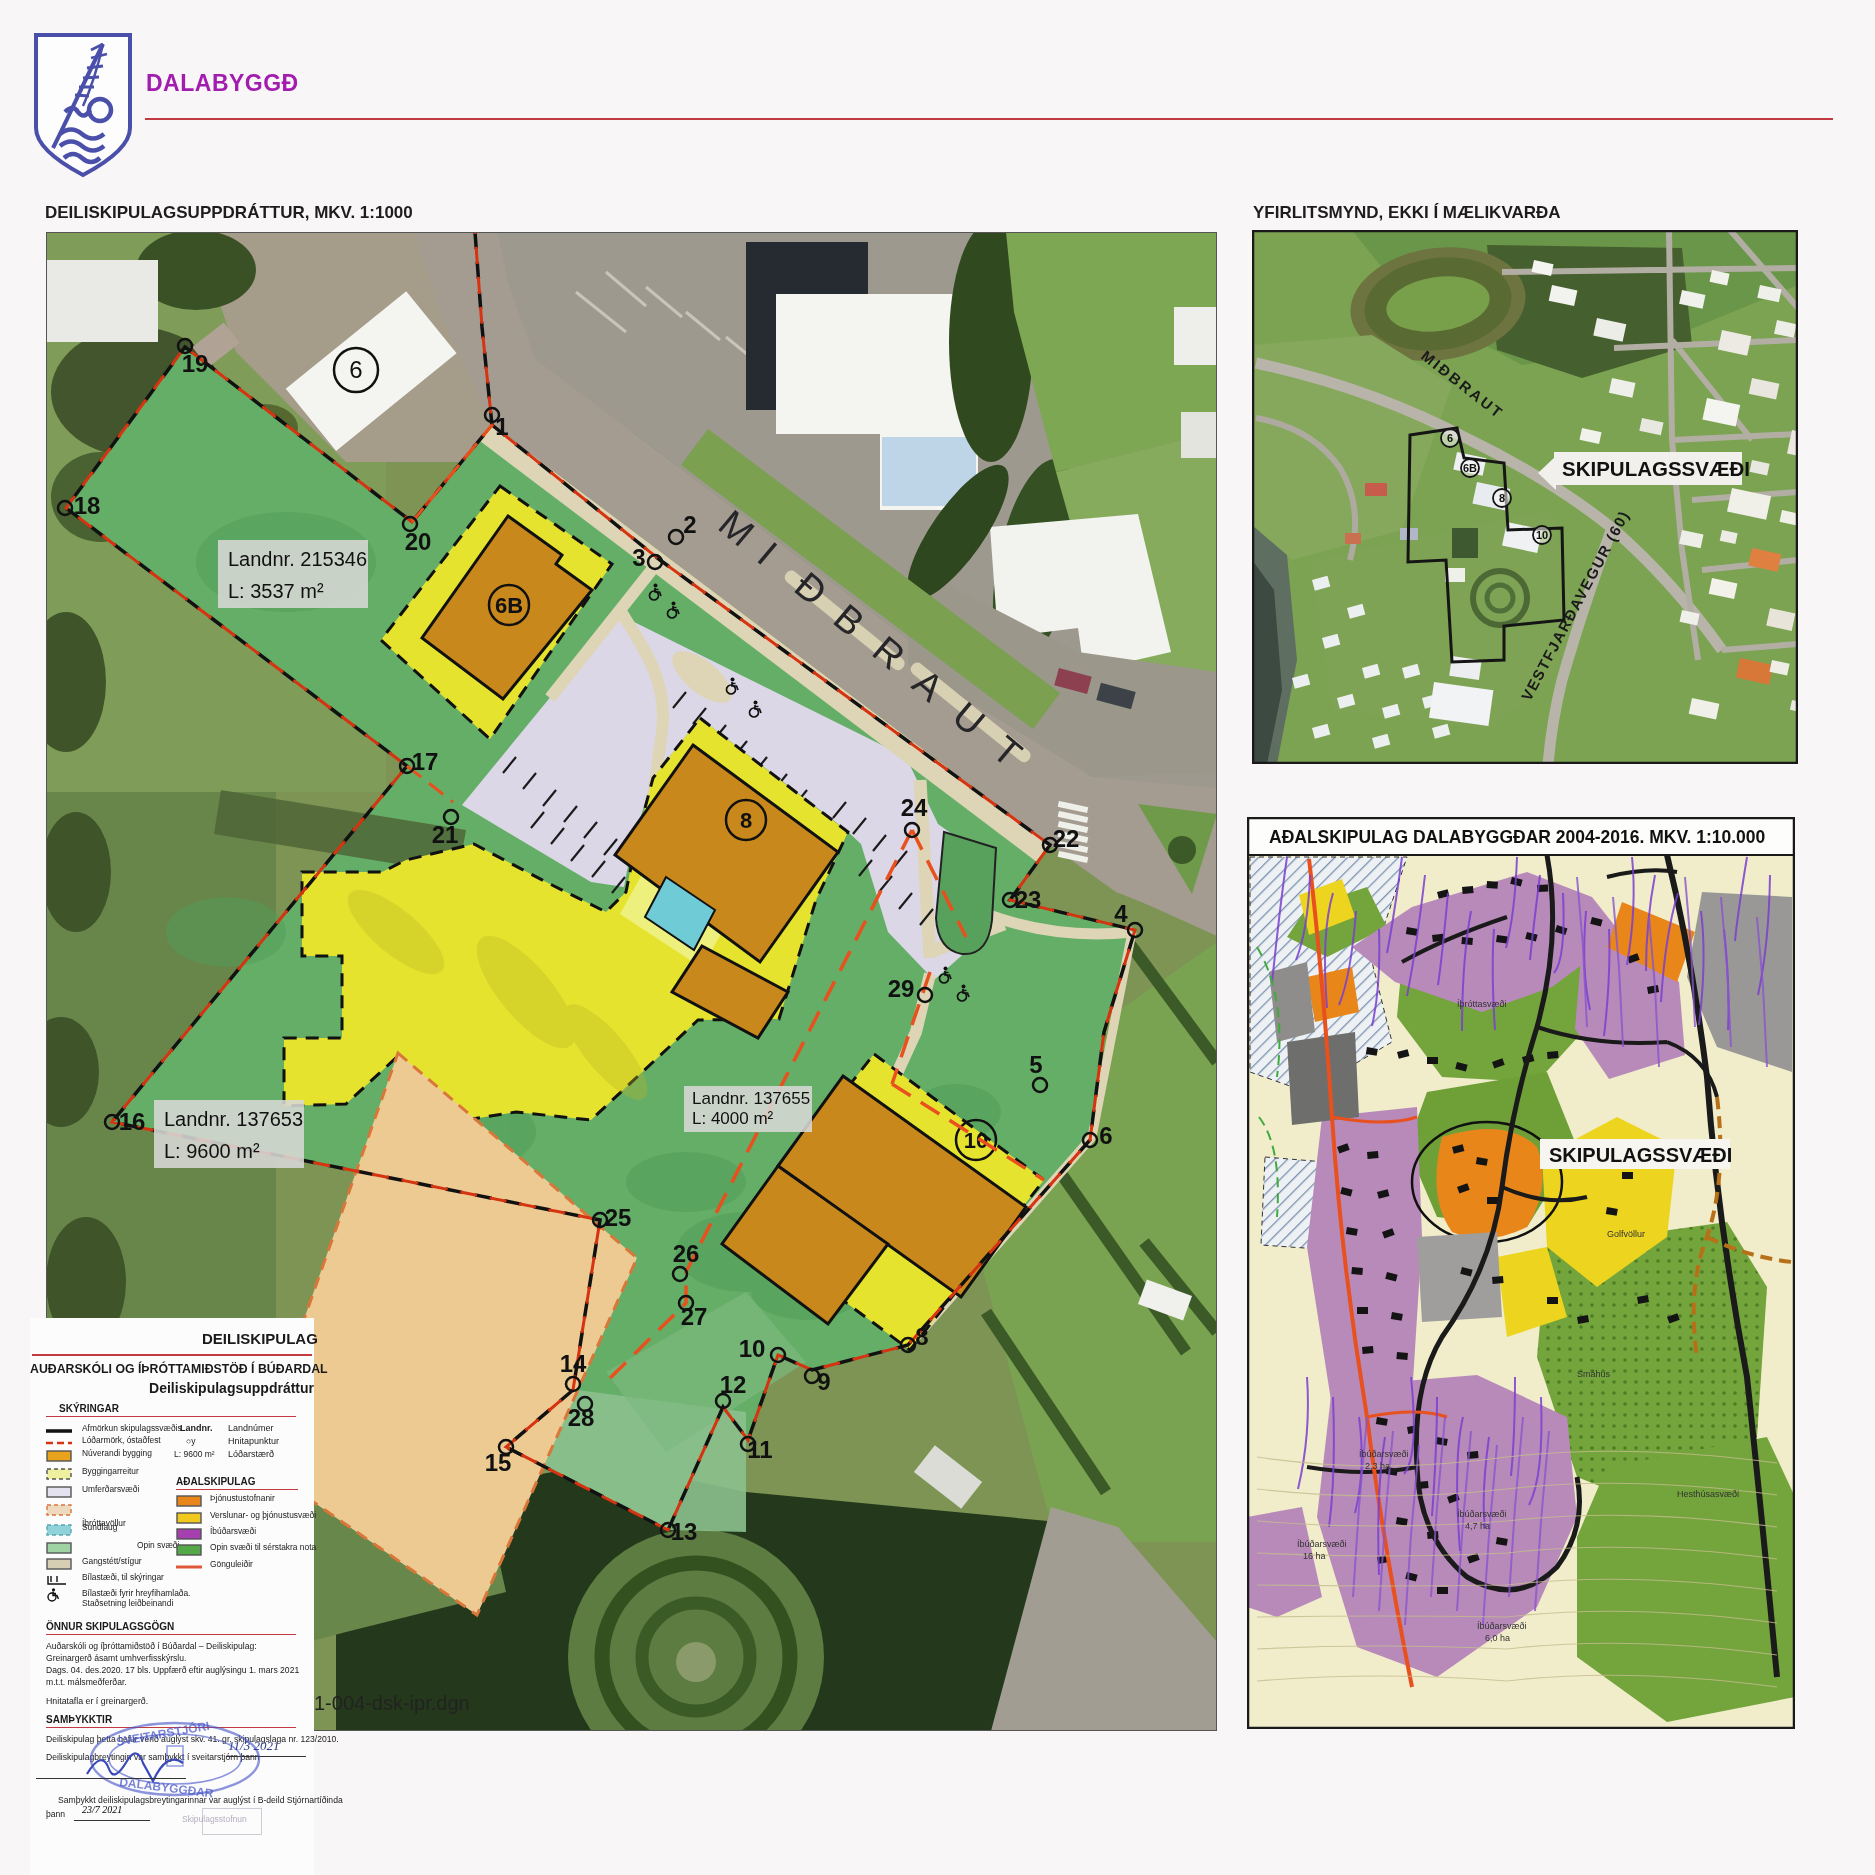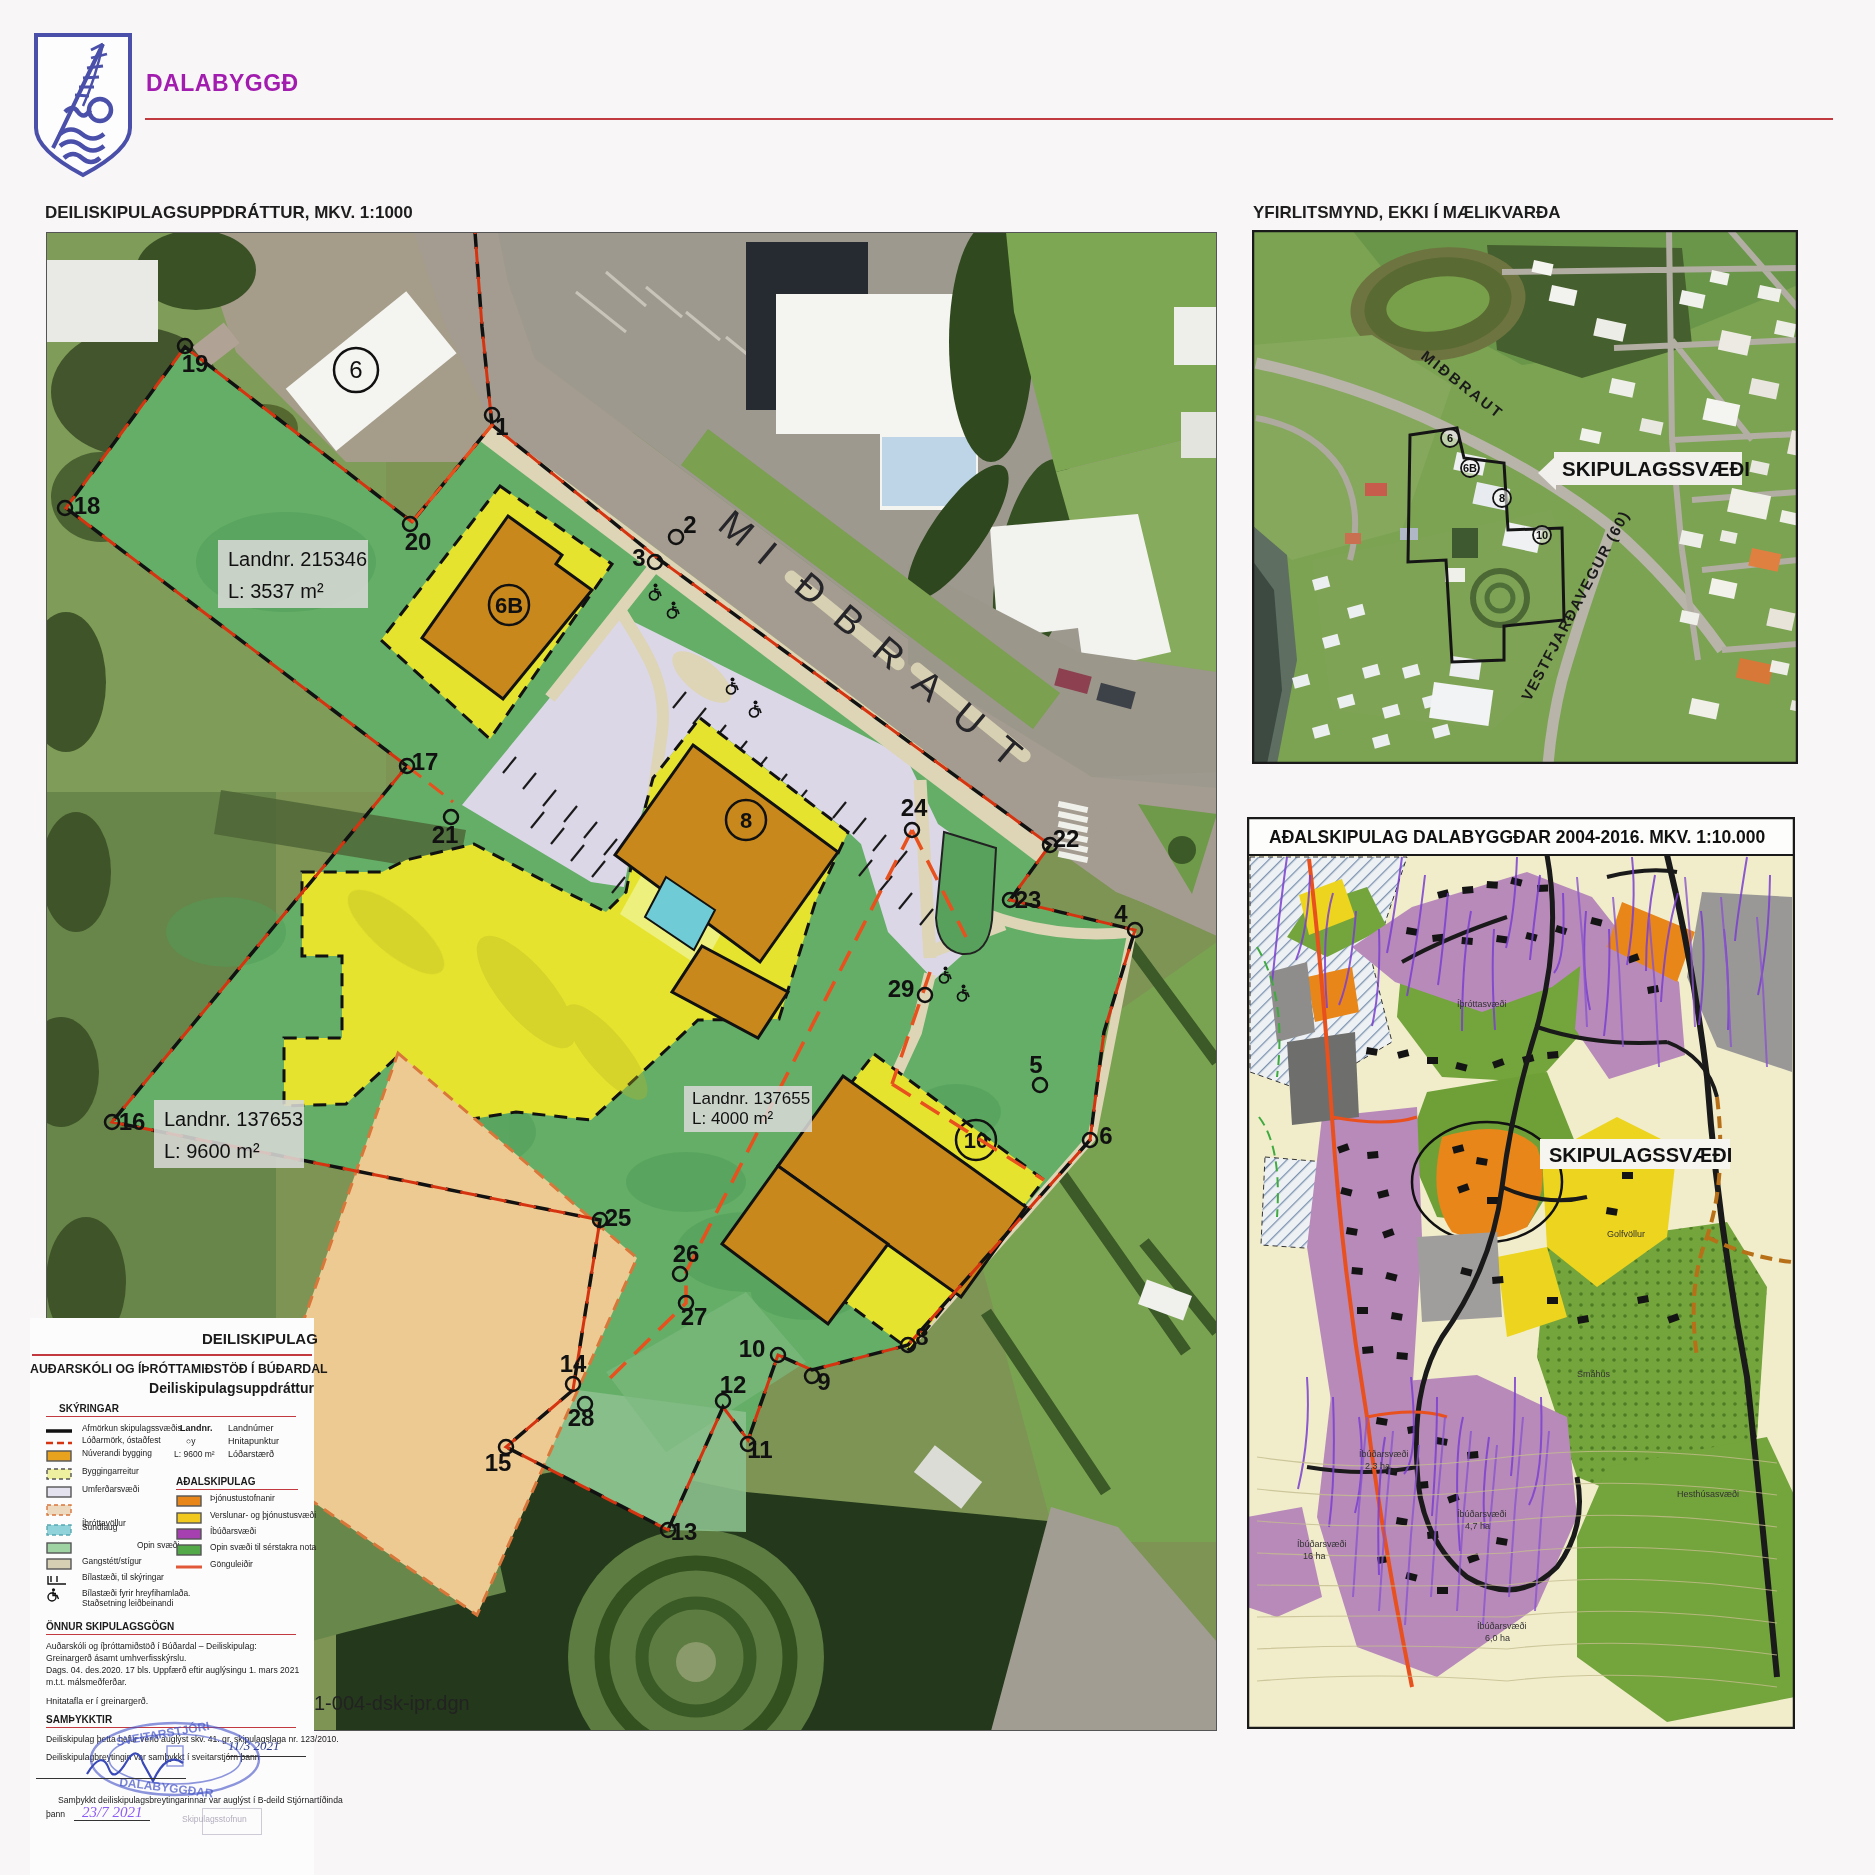--- a/index.html
+++ b/index.html
@@ -650,16 +650,16 @@
 </g>
 <g fill="#4252c8" opacity="0.7" font-family="Liberation Sans" font-size="12" font-weight="bold">
 <text x="32" y="30" transform="rotate(-10 32 30)">SVEITARSTJÓRI</text>
 <text x="34" y="70" transform="rotate(7 34 70)">DALABYGGÐAR</text>
 </g>
 <path d="M2,58 q15,-25 22,-5 q5,14 18,-8 q10,-16 16,2 l10,18 q14,-30 30,-18" stroke="#3a4ab8" stroke-width="2.2" fill="none"></path>
 </svg>
     <div style="position:absolute;left:6px;top:460px;width:150px;height:1.2px;background:#333;"></div>
     <div style="position:absolute;left:28px;top:477px;font-size:8.6px;white-space:nowrap;">Samþykkt deiliskipulagsbreytingarinnar var auglýst í B-deild Stjórnartíðinda</div>
     <div style="position:absolute;left:16px;top:491px;font-size:8.6px;">þann</div>
-    <div style="position:absolute;left:52px;top:486px;font-size:15px;font-family:'Liberation Serif',serif;font-style:italic;color:#8b5cf6;">23/7 2021</div>
+    <div style="position:absolute;left:52px;top:486px;font-size:10px;font-family:'Liberation Serif',serif;font-style:italic;color:#000000;">23/7 2021</div>
     <div style="position:absolute;left:44px;top:502px;width:76px;height:1px;background:#333;"></div>
     <div style="position:absolute;left:172px;top:490px;width:58px;height:25px;border:1.5px solid #a8a2b8;opacity:0.55;"></div>
     <div style="position:absolute;left:152px;top:496px;font-size:8.5px;color:#a09aae;opacity:0.8;">Skipulagsstofnun</div>
   </div>
 </body></html>

